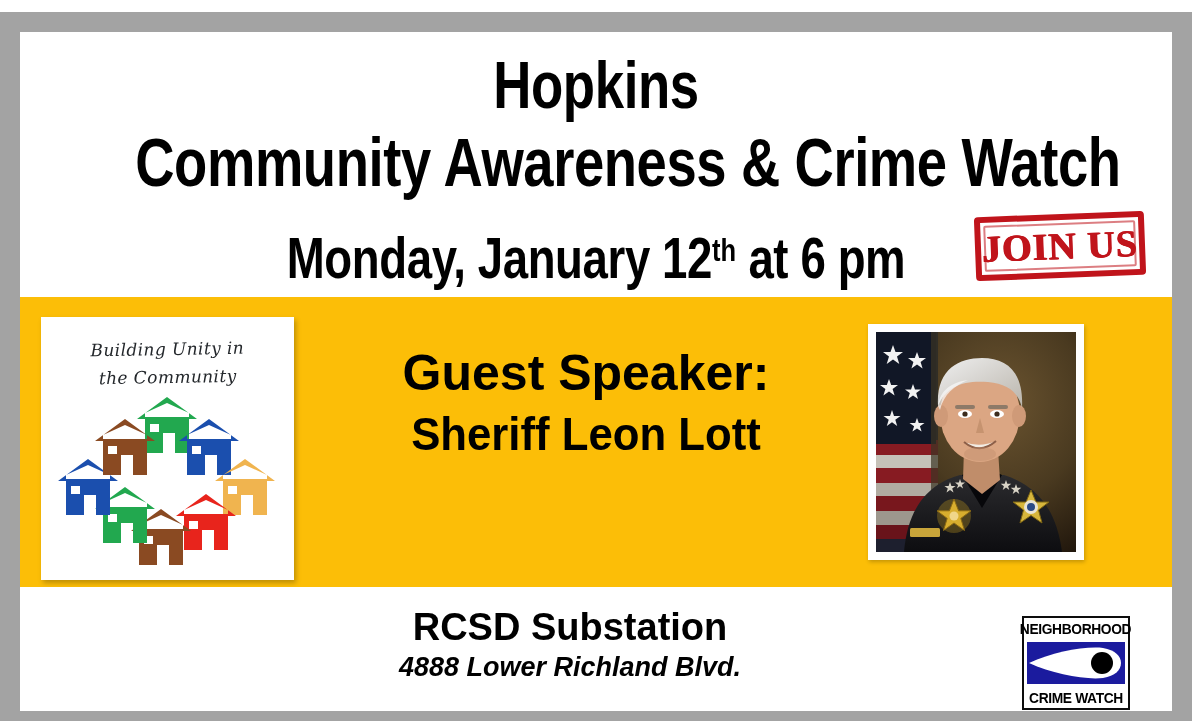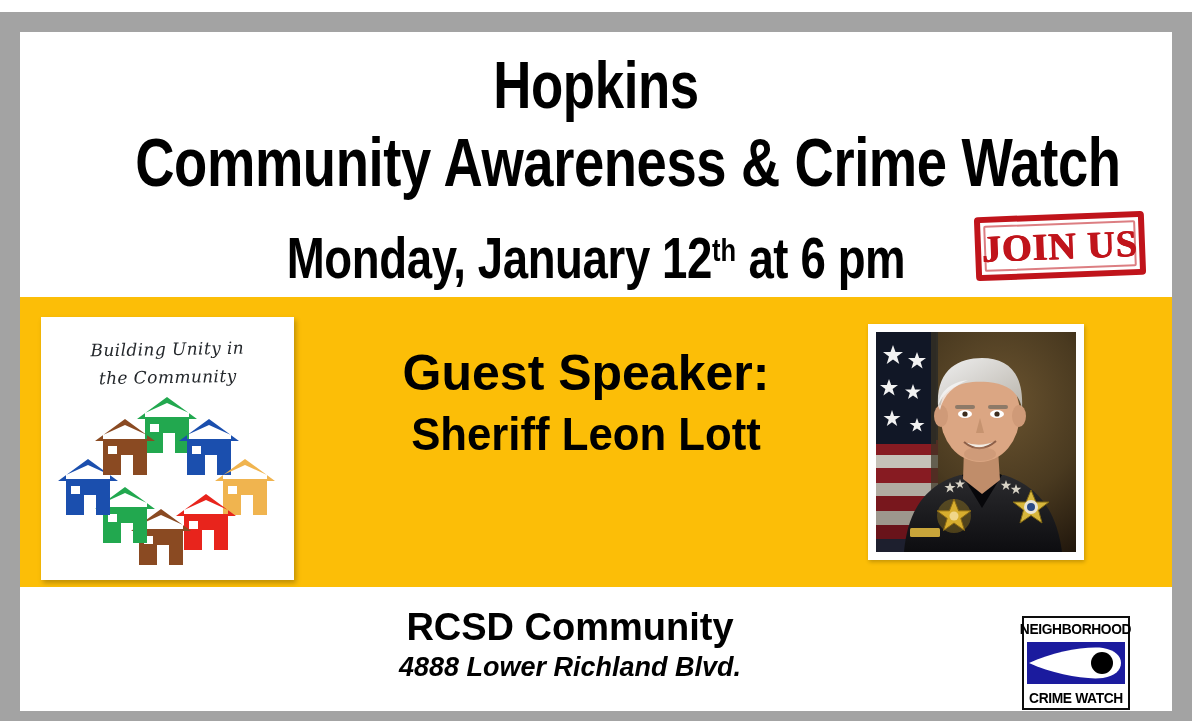--- a/index.html
+++ b/index.html
@@ -441,21 +441,21 @@
                 <circle cx="0" cy="-1" r="4" fill="#2a4a86"></circle>
               </g>
             </g>
           </svg>
         </div>
       </div>
     </div>
 
     <div id="footer">
       <div id="venue-block">
-        <div id="venue-name">RCSD Community</div>
+        <div id="venue-name">RCSD Substation</div>
         <div id="venue-address">4888 Lower Richland Blvd.</div>
       </div>
 
       <div id="cw-logo">
         <div id="cw-top">NEIGHBORHOOD</div>
         <div id="cw-eye">
           <svg viewBox="0 0 98 42" width="98" height="42">
             <path d="M2,21 C26,10 58,4 76,6 C88,8 94,14 94,21 C94,28 88,34 76,36 C58,38 26,32 2,21 Z" fill="#ffffff"></path>
             <circle cx="75" cy="21" r="11" fill="#000000"></circle>
           </svg>

